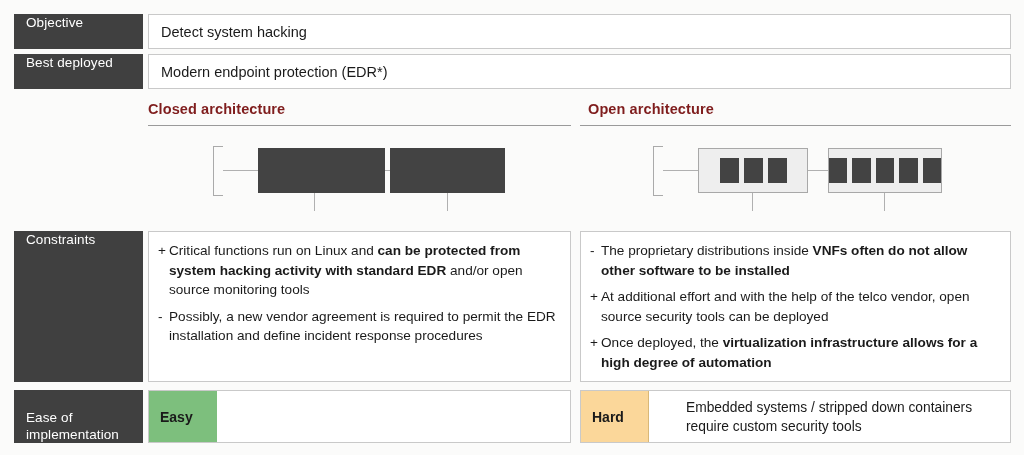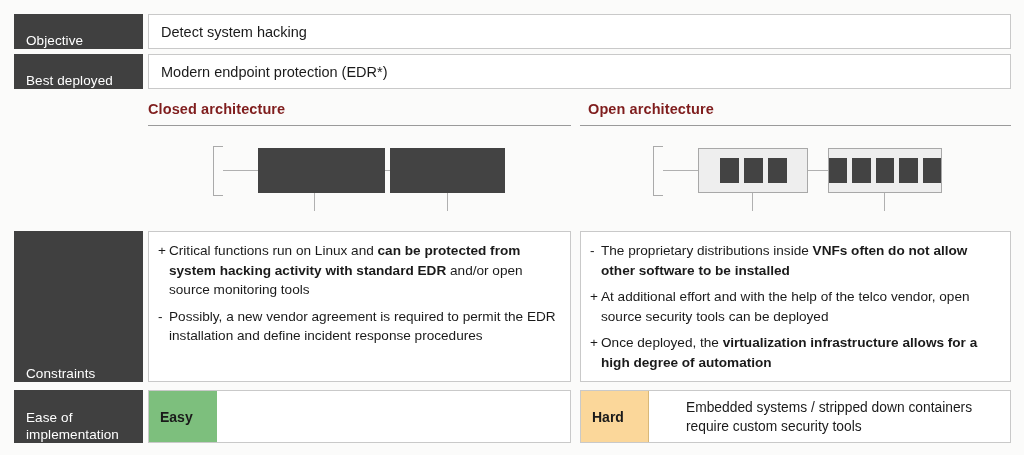--- a/index.html
+++ b/index.html
@@ -17,21 +17,21 @@
   }
 
   
   .label-cell {
     position: absolute;
     background: #404040;
     color: #ffffff;
     font-size: 13.5px;
     line-height: 17px;
     display: flex;
-    align-items: flex-end;
+    align-items: flex-start;
     padding-left: 12px;
     box-sizing: border-box;
     letter-spacing: .1px;
   }
   .value-cell {
     position: absolute;
     background: #ffffff;
     border: 1px solid #c9c9c9;
     box-sizing: border-box;
     display: flex;

